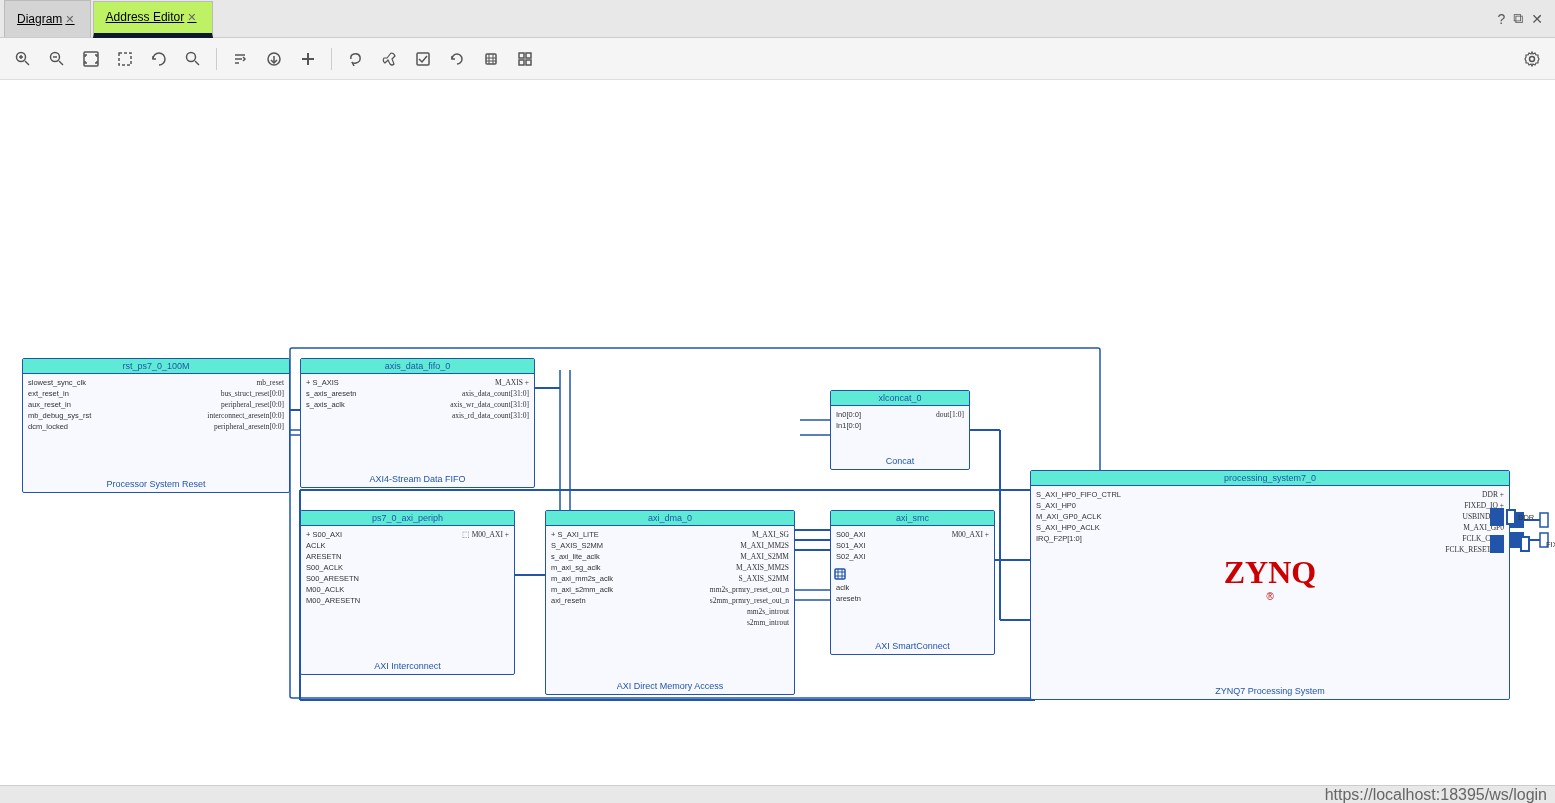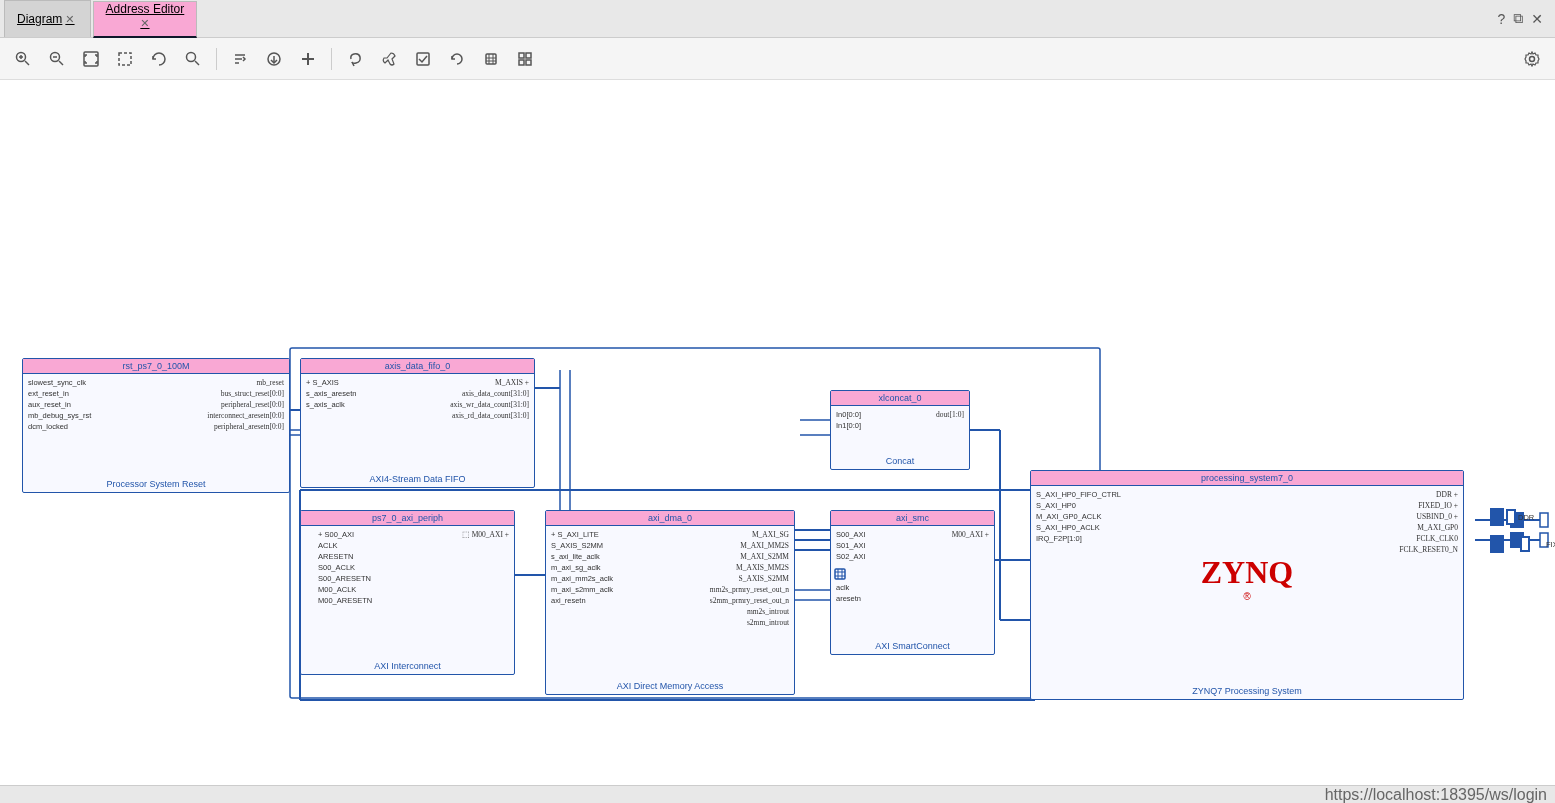--- a/index.html
+++ b/index.html
@@ -23,24 +23,23 @@
       height: 100%;
       border: 1px solid #bbb;
       border-bottom: none;
       background: #d4d4d4;
       cursor: pointer;
       font-size: 12px;
       margin-right: 2px;
       text-decoration: underline;
     }
     .tab.active {
-      background: #f9a8d4;
-      border-bottom: 2px solid #0f172a;
+      background: #bef264;
+      border-bottom: 5px solid #0f172a;
       margin-bottom: -1px;
-      flex-direction: column;
     }
     .tab-close {
       font-size: 11px;
       color: #666;
       cursor: pointer;
       padding: 1px 3px;
     }
     .tab-right-icons {
       display: flex;
       align-items: center;
@@ -98,21 +97,21 @@
       border: 1.5px solid #2255aa;
       background: #f8f9ff;
       border-radius: 2px;
     }
     .block-title {
       text-align: center;
       font-size: 9px;
       color: #2255aa;
       border-bottom: 1px solid #2255aa;
       padding: 2px 4px;
-      background: #f9a8d4;
+      background: #5eead4;
     }
     .block-label {
       text-align: center;
       font-size: 9px;
       color: #2255aa;
       padding-top: 2px;
       position: absolute;
       bottom: 3px;
       width: 100%;
     }
@@ -373,21 +372,21 @@
         <div class="port-text port-right">axis_data_count[31:0]</div>
         <div class="port-text port-right">axis_wr_data_count[31:0]</div>
         <div class="port-text port-right">axis_rd_data_count[31:0]</div>
       </div>
     </div>
     <div class="block-label">AXI4-Stream Data FIFO</div>
   </div>
 
   <div class="block" style="left:300px;top:430px;width:215px;height:165px;">
     <div class="block-title">ps7_0_axi_periph</div>
-    <div style="display:flex;justify-content:space-between;padding:4px 2px;height:calc(100% - 45px);margin-left:12px;">
+    <div style="display:flex;justify-content:space-between;padding:4px 2px;height:calc(100% - 45px);">
       <div class="ports-left">
         <div class="port-text port-left">+ S00_AXI</div>
         <div class="port-text port-left">ACLK</div>
         <div class="port-text port-left">ARESETN</div>
         <div class="port-text port-left">S00_ACLK</div>
         <div class="port-text port-left">S00_ARESETN</div>
         <div class="port-text port-left">M00_ACLK</div>
         <div class="port-text port-left">M00_ARESETN</div>
       </div>
       <div class="ports-right">
@@ -460,21 +459,21 @@
         <div class="port-text port-left">aclk</div>
         <div class="port-text port-left">aresetn</div>
       </div>
       <div class="ports-right">
         <div class="port-text port-right">M00_AXI +</div>
       </div>
     </div>
     <div class="block-label">AXI SmartConnect</div>
   </div>
 
-  <div class="block" style="left:1030px;top:390px;width:434px;height:230px;">
+  <div class="block" style="left:1030px;top:390px;width:480px;height:230px;">
     <div class="block-title">processing_system7_0</div>
     <div style="display:flex;justify-content:space-between;padding:4px 2px;height:calc(100% - 45px);position:relative;">
       <div class="ports-left">
         <div class="port-text port-left">S_AXI_HP0_FIFO_CTRL</div>
         <div class="port-text port-left">S_AXI_HP0</div>
         <div class="port-text port-left">M_AXI_GP0_ACLK</div>
         <div class="port-text port-left">S_AXI_HP0_ACLK</div>
         <div class="port-text port-left">IRQ_F2P[1:0]</div>
       </div>
 

